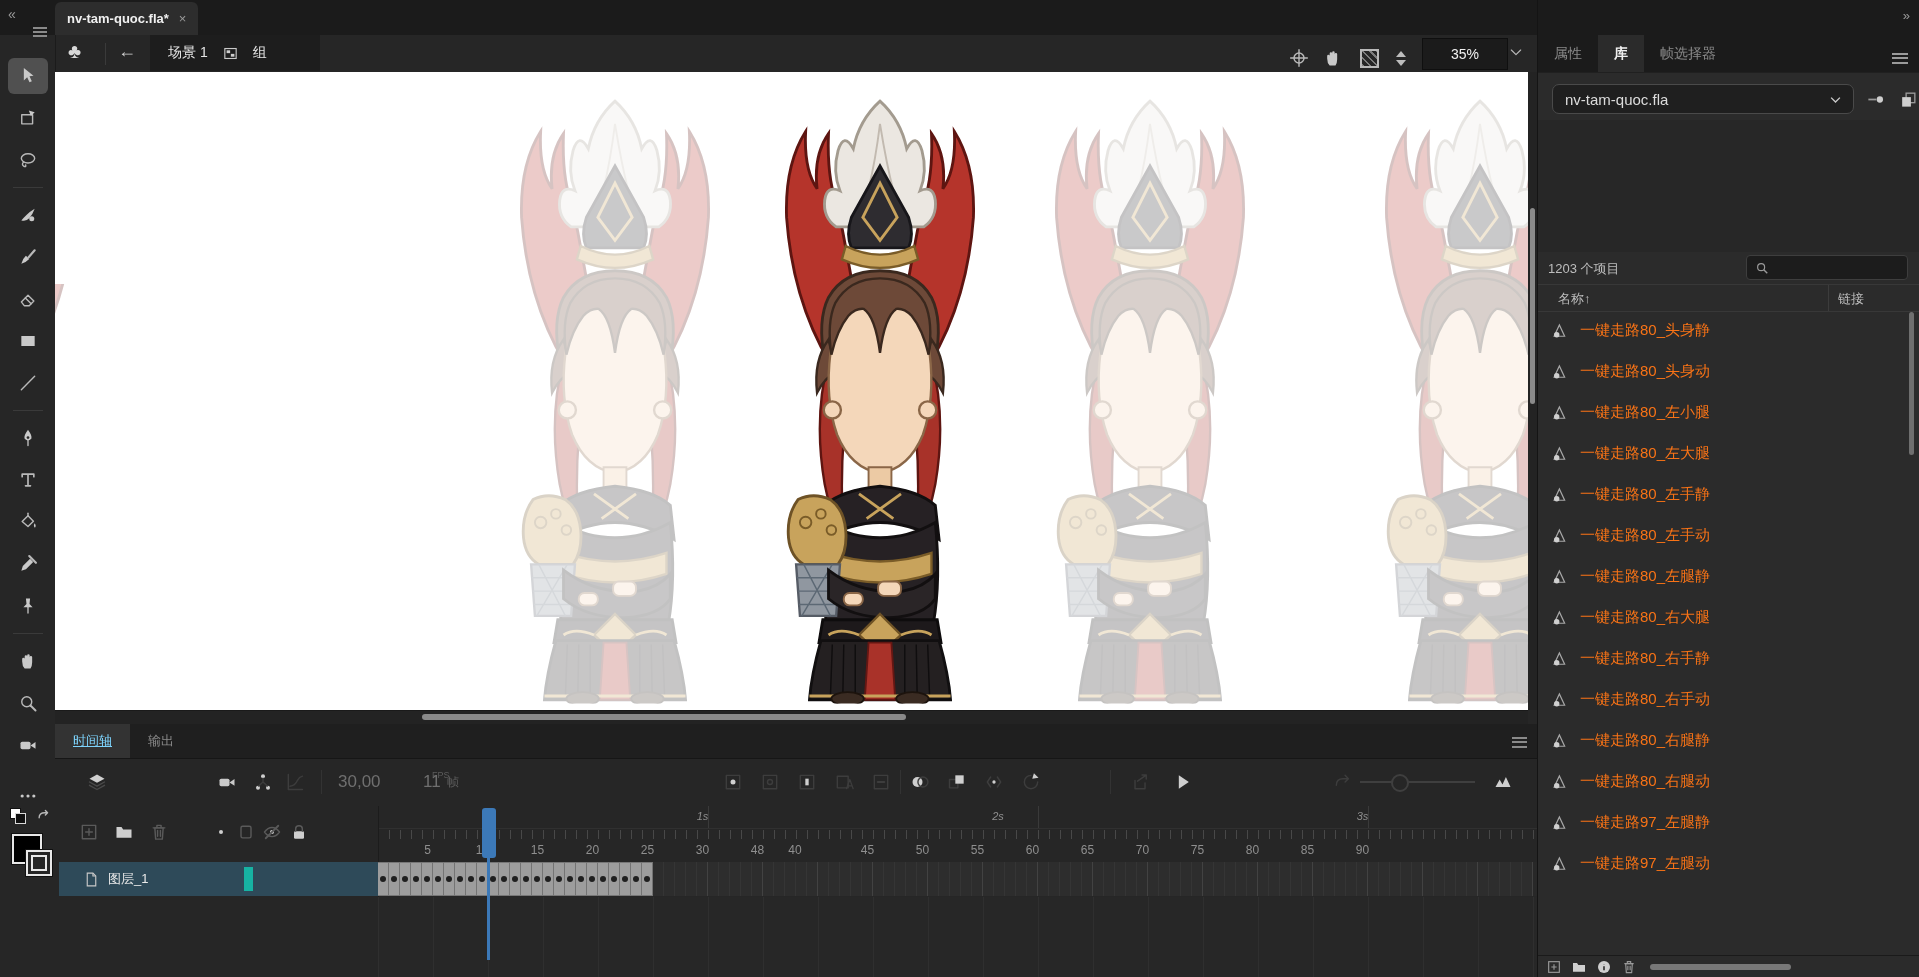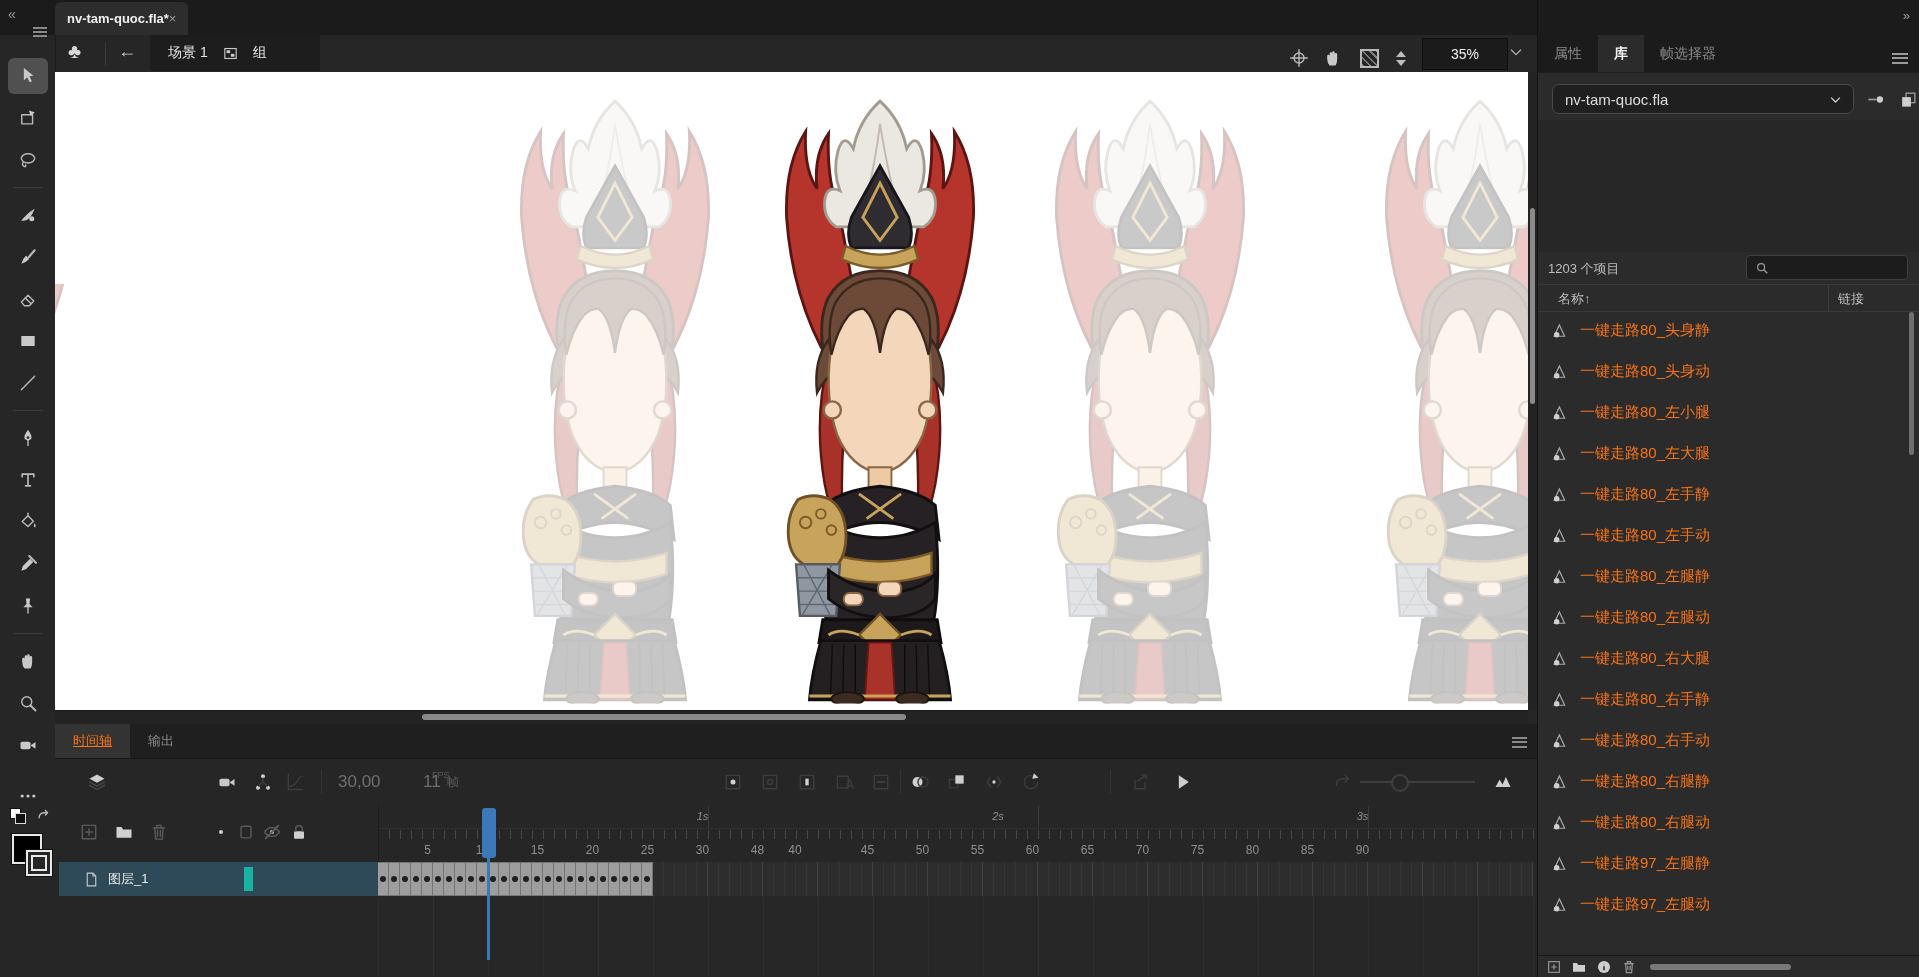--- a/index.html
+++ b/index.html
@@ -3,21 +3,21 @@
 <meta charset="utf-8">
 <style>
   html,body{margin:0;padding:0;background:#111;}
   .app{position:relative;width:1919px;height:977px;background:#262626;overflow:hidden;
        font-family:"Liberation Sans","DejaVu Sans",sans-serif;color:#cfcfcf;-webkit-user-select:none;}
   .abs{position:absolute;}
   svg.ic{width:20px;height:20px;stroke:#b9b9b9;fill:none;stroke-width:1.7;stroke-linecap:round;stroke-linejoin:round;}
   
   .topbar{left:0;top:0;width:1919px;height:35px;background:#1b1b1b;border-bottom:1px solid #141414;}
   .collapse{left:8px;top:6px;color:#9a9a9a;font-size:14px;}
-  .doctab{left:55px;top:2px;height:33px;background:#2d2d2d;border-radius:6px 6px 0 0;display:flex;align-items:center;padding:0 12px;}
+  .doctab{left:55px;top:2px;height:33px;background:#2d2d2d;border-radius:6px 6px 0 0;display:flex;align-items:center;padding:0 12px;gap:10px;}
   .doctab .t{color:#f0f0f0;font-weight:bold;font-size:13px;}
   .doctab .x{color:#9a9a9a;font-size:13px;}
   
   .editbar{left:55px;top:35px;width:1482px;height:37px;background:#262626;border-bottom:1px solid #1a1a1a;}
   .clubs{left:68px;top:40px;font-size:20px;color:#d8d8d8;}
   .vsep{width:1px;height:22px;background:#3a3a3a;}
   .sep1{left:105px;top:43px;}
   .backbtn{left:118px;top:41px;font-size:18px;color:#cfcfcf;}
   .crumb{left:150px;top:35px;width:170px;height:36px;background:#1d1d1d;display:flex;align-items:center;gap:14px;padding:0 18px;box-sizing:border-box;}
   .crumb .sc{color:#e3e3e3;font-size:14px;white-space:nowrap;}
@@ -54,21 +54,21 @@
   .fig{position:absolute;top:2px;width:286px;height:630px;}
   .ghost{opacity:.25;}
   .hscroll{left:55px;top:710px;width:1473px;height:14px;background:#232323;border-top:1px solid #1a1a1a;}
   .hthumb{left:422px;top:714px;width:484px;height:6px;background:#8a8a8a;border-radius:3px;}
   .vscroll{left:1528px;top:72px;width:9px;height:638px;background:#232323;}
   .vthumb{left:1530px;top:208px;width:5px;height:196px;background:#8a8a8a;border-radius:3px;}
   
   .tl{left:55px;top:724px;width:1482px;height:253px;background:#262626;}
   .tltabs{position:absolute;left:0;top:0;width:100%;height:34px;background:#1f1f1f;border-bottom:1px solid #161616;display:flex;align-items:stretch;}
   .tltab{padding:0 18px;display:flex;align-items:center;font-size:13px;color:#8a8a8a;}
-  .tltab.on{background:#333333;color:#f97316;text-decoration:underline;}
+  .tltab.on{background:#333333;color:#7dd3fc;text-decoration:underline;}
   .tlmenu{position:absolute;right:10px;top:10px;width:15px;}
   .tlmenu div{height:2px;background:#8a8a8a;margin:2.5px 0;}
   .tlrow2{position:absolute;left:0;top:34px;width:100%;height:48px;}
   .dimic svg{stroke:#4a4a4a;}
   .dimic2 svg{stroke:#3d3d3d;}
   .fps{position:absolute;top:14px;font-size:17px;color:#6f6f6f;}
   .fpsu{position:absolute;top:12px;font-size:9px;color:#5c5c5c;}
   .frlab{position:absolute;top:16px;font-size:12px;color:#5c5c5c;}
   .tsep{position:absolute;top:12px;width:1px;height:24px;background:#333;}
   .slider{position:absolute;top:23px;height:2px;background:#3f3f3f;}
@@ -694,26 +694,20 @@
         <div class="librow">
           <svg class="lic" viewBox="0 0 24 24">
             <use href="#i-gsym"></use>
           </svg>
           <span class="ltxt">一键走路80_左腿静</span>
         </div>
         <div class="librow">
           <svg class="lic" viewBox="0 0 24 24">
             <use href="#i-gsym"></use>
           </svg>
-          <span class="ltxt">一键走路80_左腿动</span>
-        </div>
-        <div class="librow">
-          <svg class="lic" viewBox="0 0 24 24">
-            <use href="#i-gsym"></use>
-          </svg>
           <span class="ltxt">一键走路80_右大腿</span>
         </div>
         <div class="librow">
           <svg class="lic" viewBox="0 0 24 24">
             <use href="#i-gsym"></use>
           </svg>
           <span class="ltxt">一键走路80_右手静</span>
         </div>
         <div class="librow">
           <svg class="lic" viewBox="0 0 24 24">

